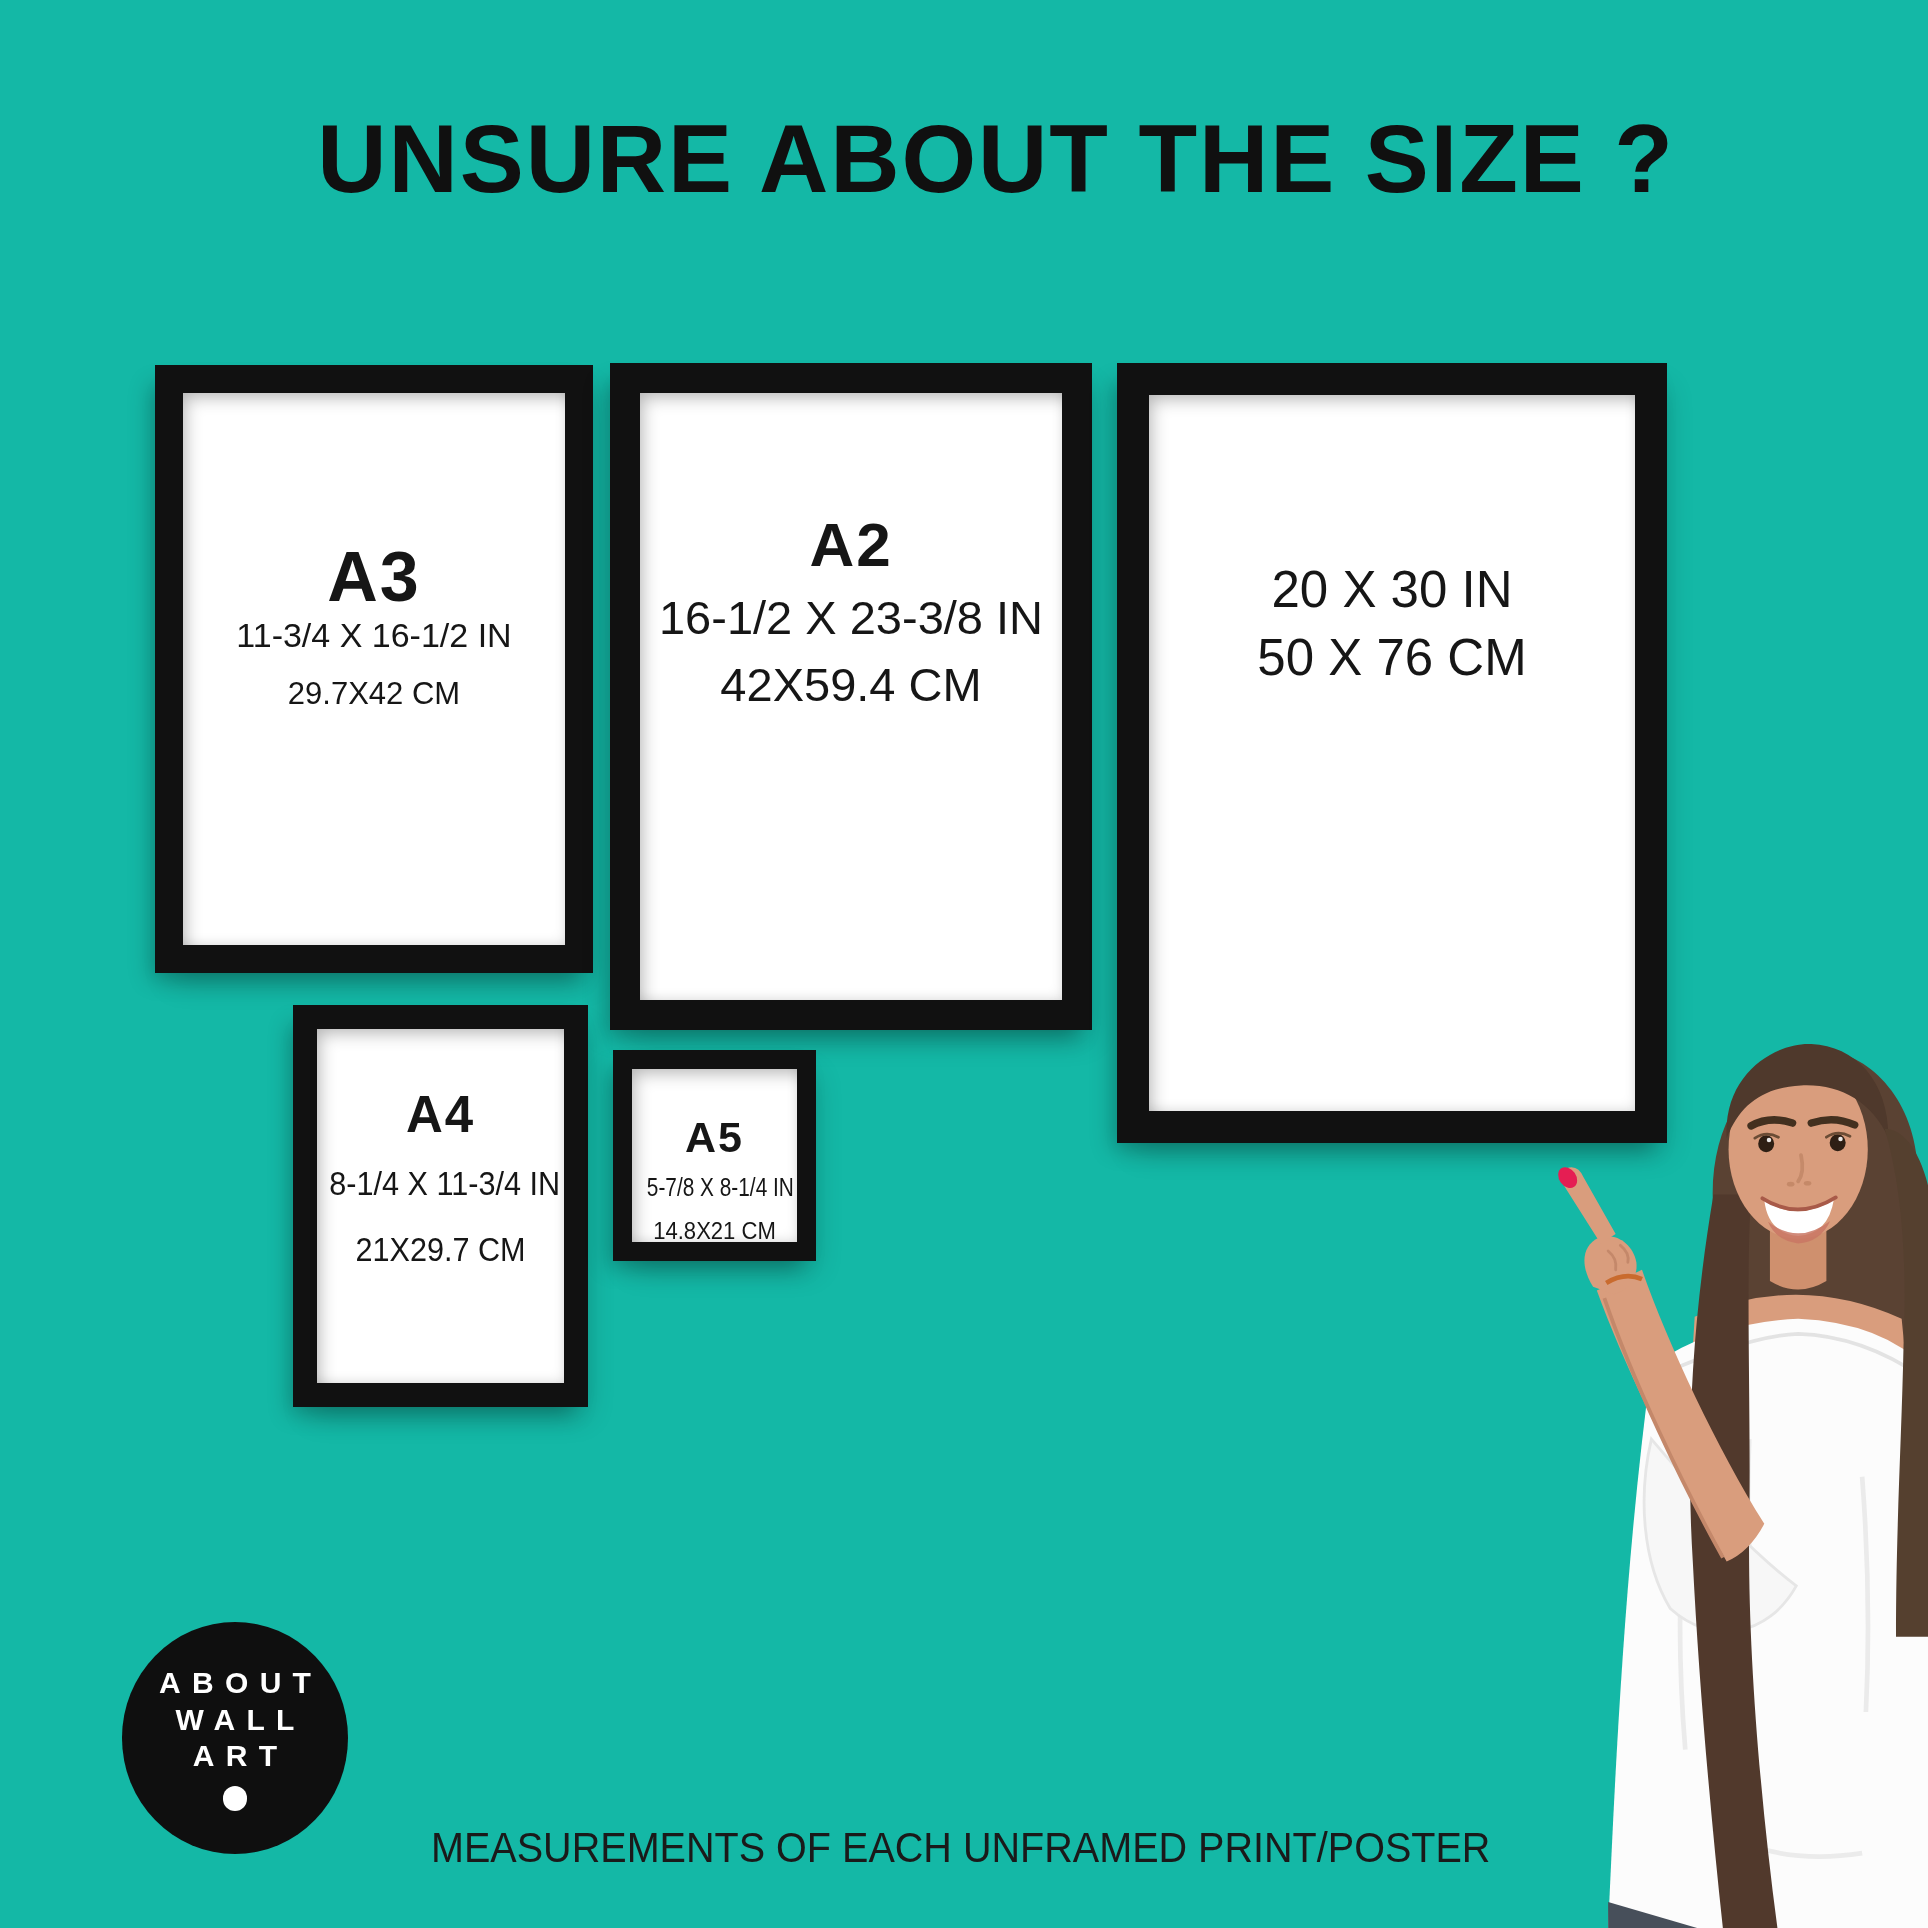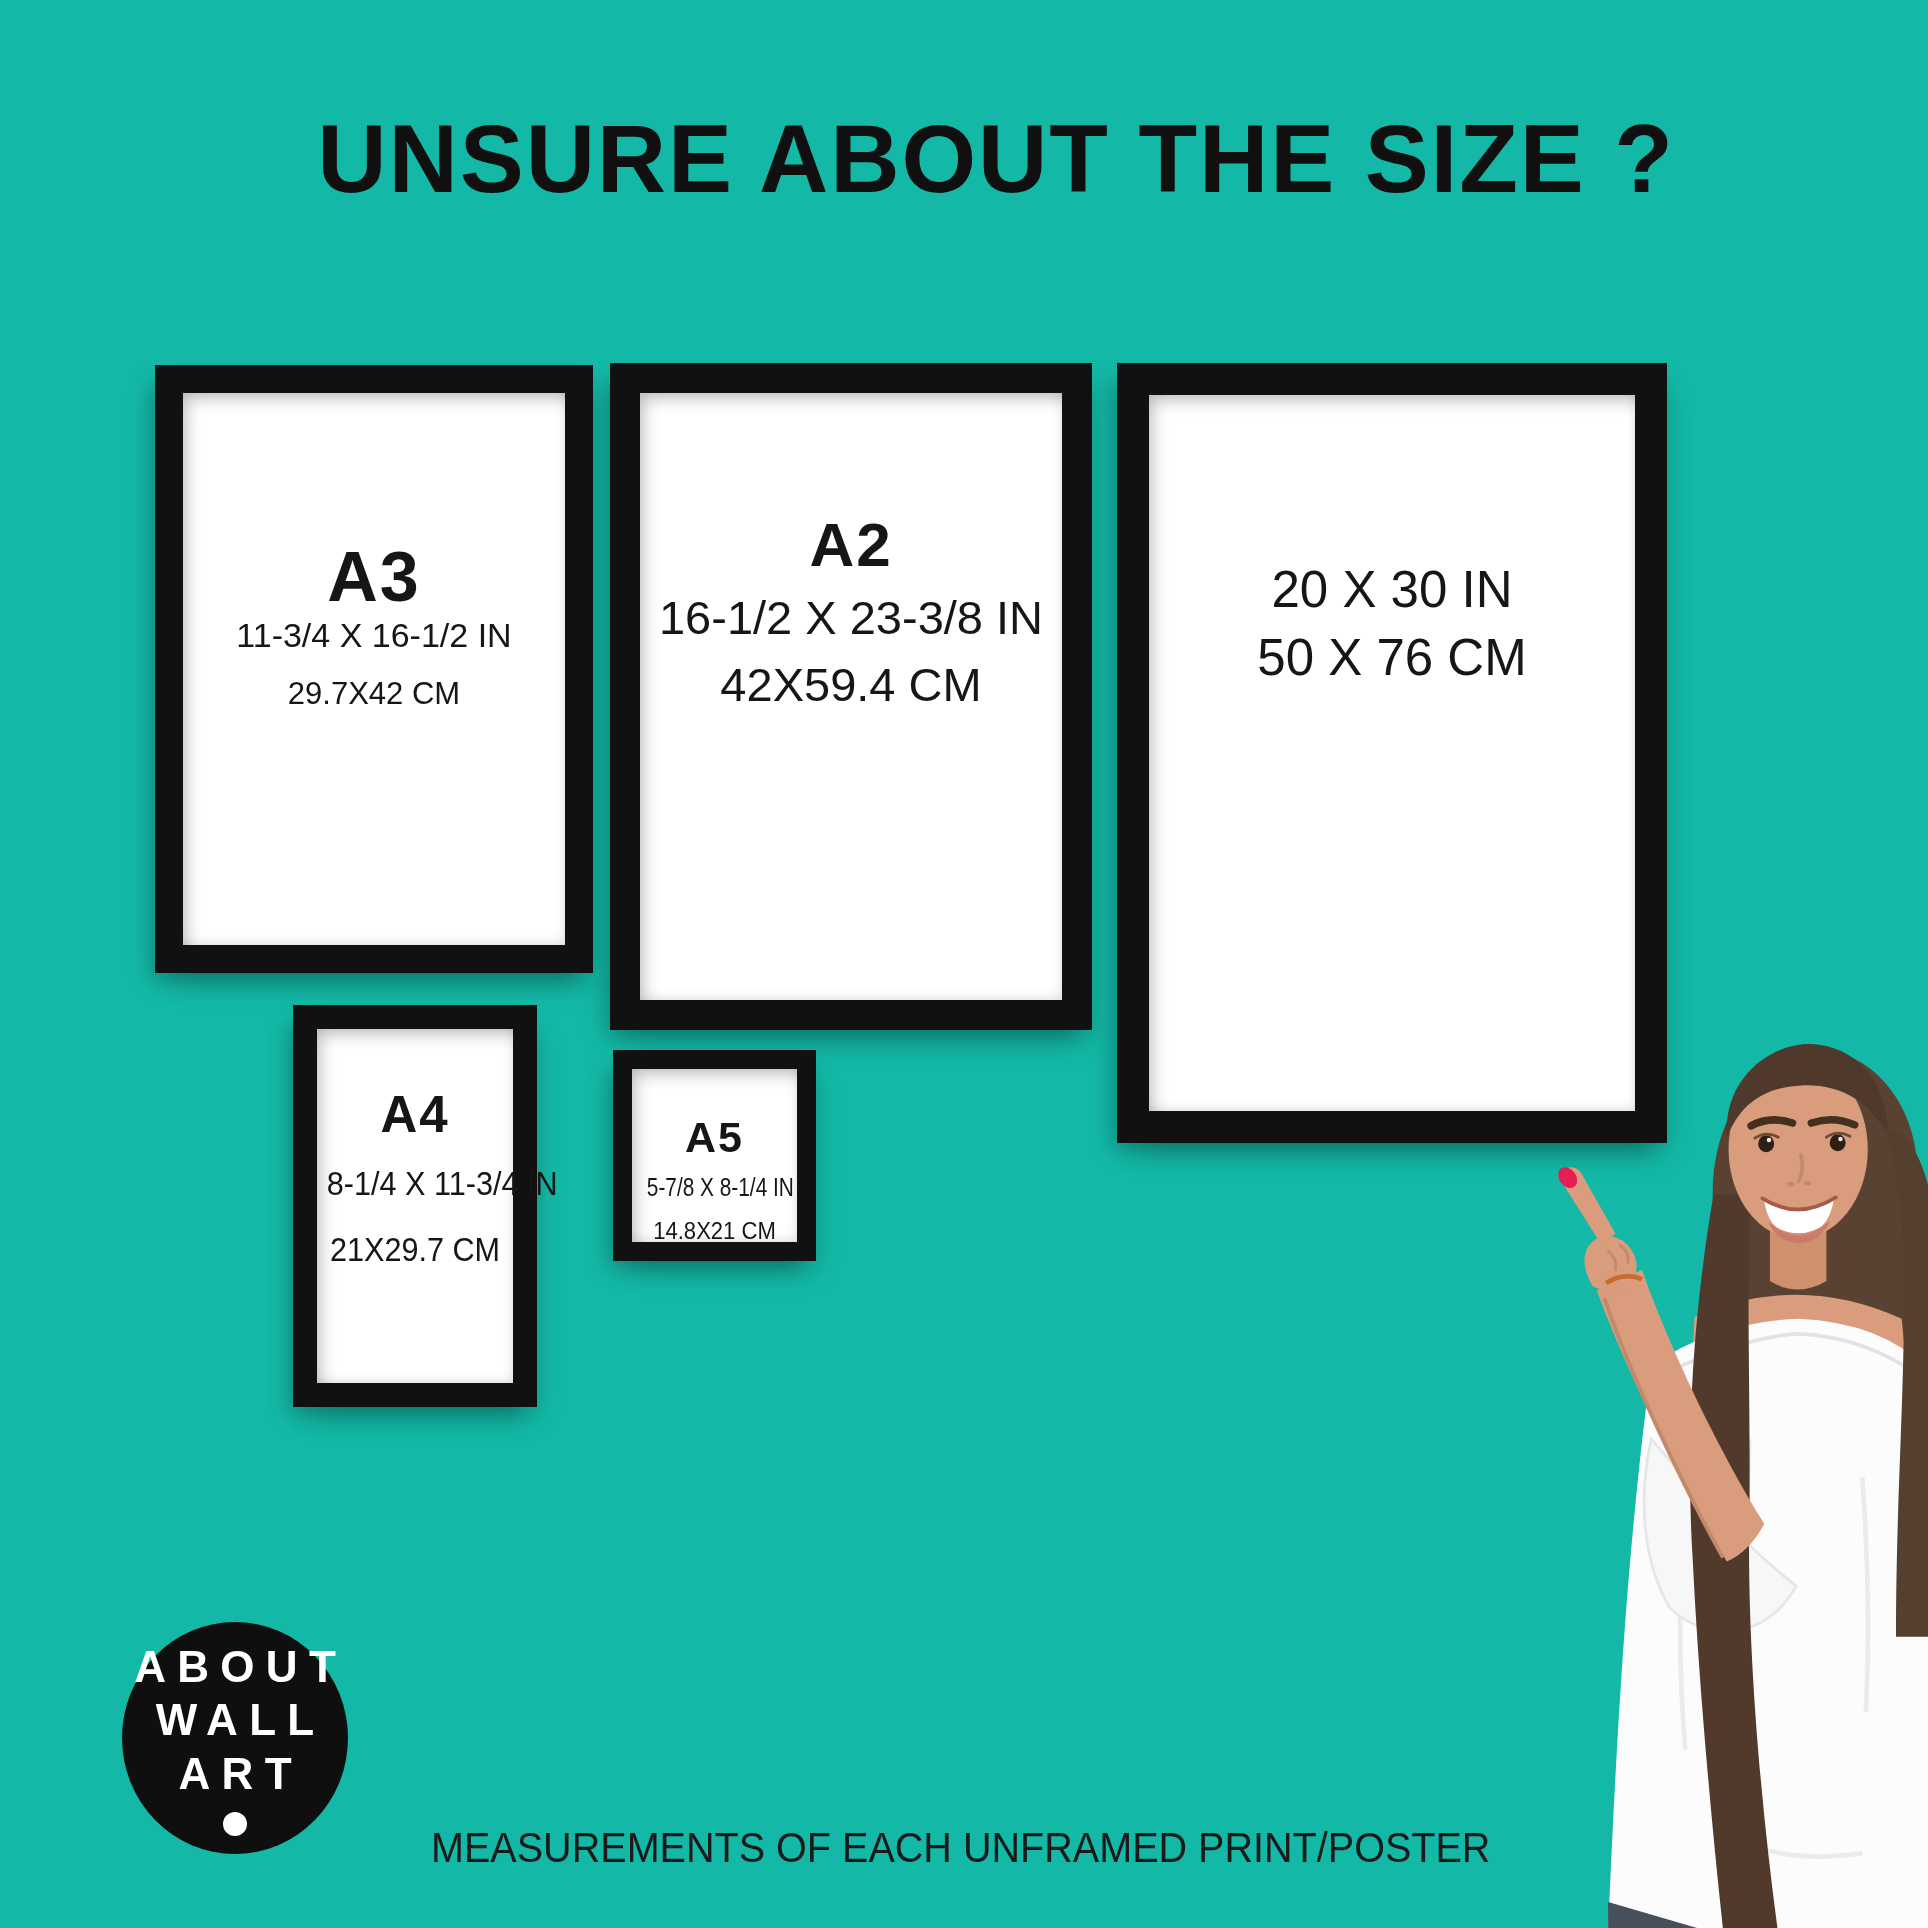--- a/index.html
+++ b/index.html
@@ -18,21 +18,21 @@
     font-size:96px;font-weight:700;letter-spacing:1.9px;white-space:nowrap;color:#101010;}
 
   
   .frame{position:absolute;border-style:solid;border-color:var(--frame);background:#fff;
     box-shadow:-9.4px 13px 21px -5.6px rgba(0,0,0,.25), 7.5px 17px 28px -9.4px rgba(0,0,0,.20);}
   .frame::before{content:"";position:absolute;inset:0;pointer-events:none;
     box-shadow:inset 7.5px 9.4px 17px -5.6px rgba(0,0,0,.30), inset -5.6px -7.5px 13px -7.5px rgba(0,0,0,.16);}
   .frame-a3 {left:155px; top:365px; width:438px; height:608px; border-width:28px;}
   .frame-a2 {left:610px; top:363px; width:482px; height:667px; border-width:30px;padding-left:37px;}
   .frame-big{left:1117px;top:363px; width:550px; height:780px; border-width:32px;}
-  .frame-a4 {left:293px; top:1005px;width:244px; height:402px; border-width:24.5px;}
+  .frame-a4 {left:293px; top:1005px;width:295px; height:402px; border-width:24.5px;}
   .frame-a5 {left:613px; top:1050px;width:203px; height:211px; border-width:19px;}
 
   .label{position:absolute;left:0;right:0;text-align:center;color:#161616;}
   .fname{font-weight:700;letter-spacing:1.9px;line-height:1;}
   .fin,.fcm{font-weight:400;line-height:1.22;white-space:nowrap;}
   .frame-a3 .label{top:149px}.frame-a3 .fname{font-size:70px}
   .frame-a3 .fin{font-size:34px;margin-top:3px}.frame-a3 .fcm{font-size:31px;margin-top:19px}
   .frame-a2 .label{top:121px}.frame-a2 .fname{font-size:62px}
   .frame-a2 .fin{font-size:47px;margin-top:13px}.frame-a2 .fcm{font-size:47px;margin-top:9.4px}
   .frame-big .label{top:164px}
@@ -41,21 +41,21 @@
   .frame-a4 .fin{font-size:34px;margin-top:22.6px;transform:scaleX(.9)}
   .frame-a4 .fcm{font-size:34px;margin-top:24.5px;transform:scaleX(.9)}
   .frame-a5 .label{top:47px}.frame-a5 .fname{font-size:43px}
   .frame-a5 .fin{font-size:25.4px;margin-top:13px;transform:scaleX(.82)}
   .frame-a5 .fcm{font-size:24.5px;margin-top:13px;transform:scaleX(.9)}
 
   
   .logo{position:absolute;left:122px;top:1622px;width:226px;height:232px;border-radius:50%;
     background:var(--logo-bg);display:flex;flex-direction:column;align-items:center;
     justify-content:center;color:var(--logo-text);font-weight:700;}
-  .logo span{display:block;font-size:44px;line-height:1.22;letter-spacing:11.3px;padding-left:11.3px;}
+  .logo span{display:block;font-size:30px;line-height:1.22;letter-spacing:11.3px;padding-left:11.3px;}
   .logo .dot{width:24.5px;height:24.5px;border-radius:50%;background:#fff;margin-top:11.3px;}
 
   .caption{position:absolute;top:1823px;left:431px;font-size:43px;font-weight:400;
     white-space:nowrap;transform:scaleX(.92);transform-origin:left center;color:#1a1a1a;}
 
   .woman{position:absolute;left:1467px;top:1034px;}
 </style>
 </head>
 <body>
 

